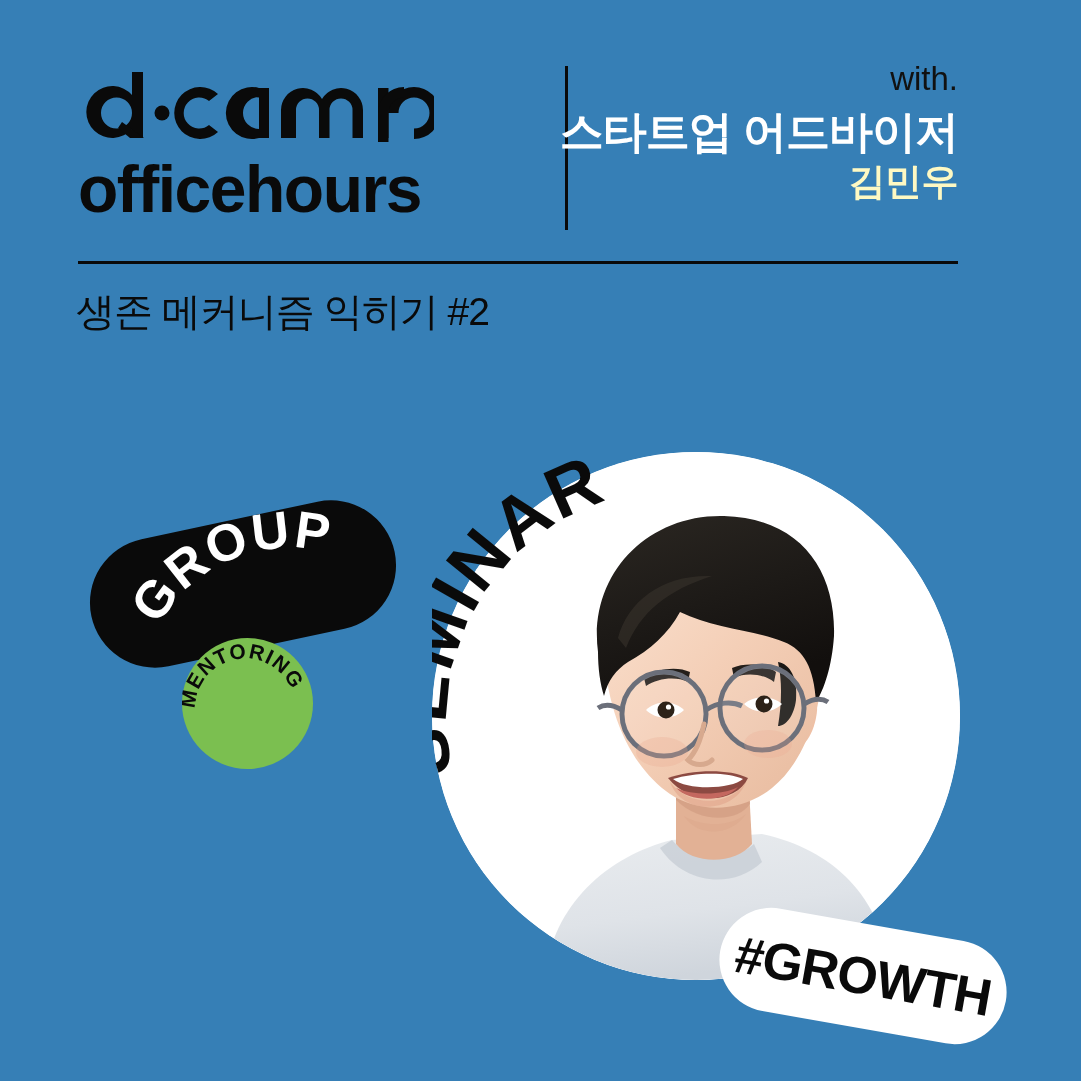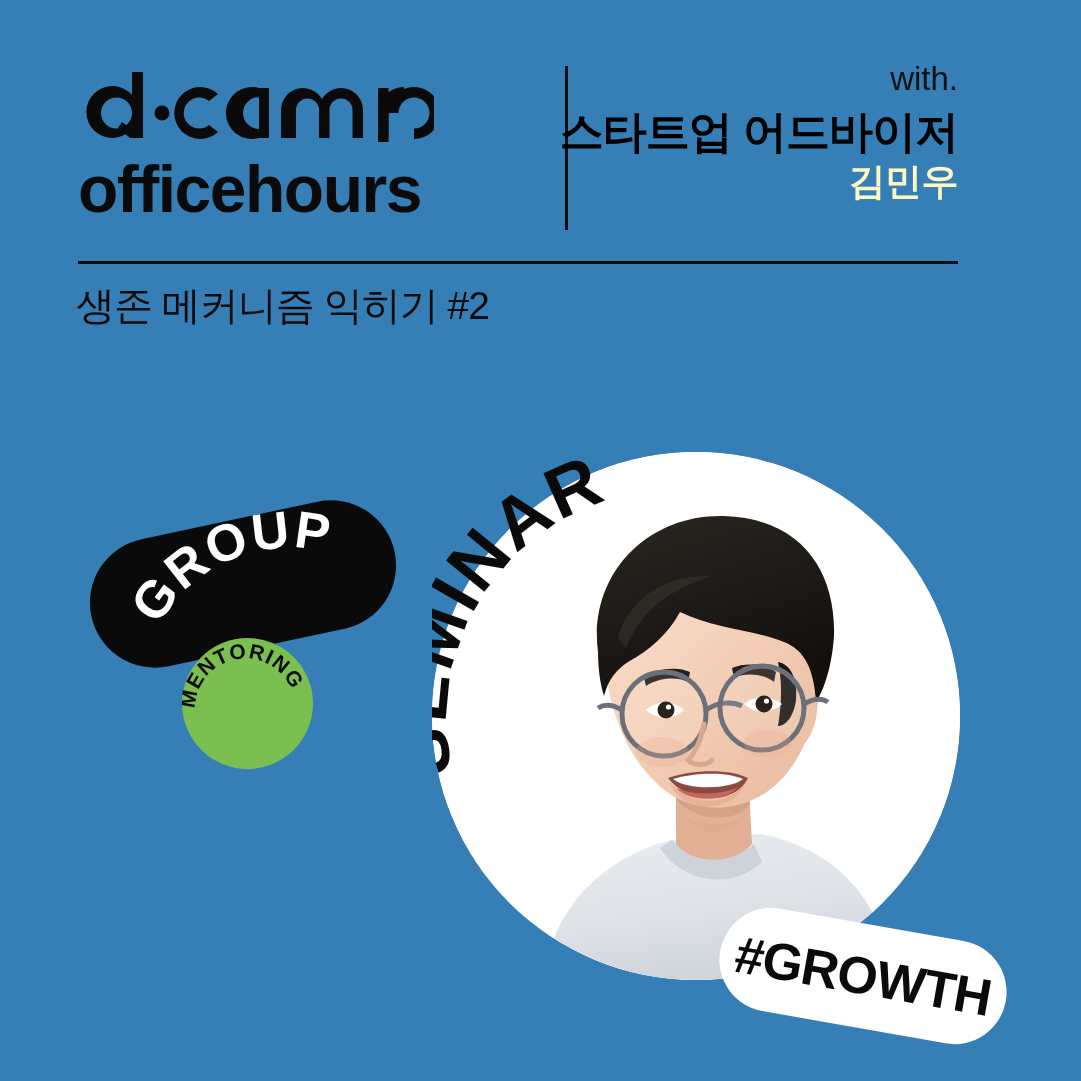--- a/index.html
+++ b/index.html
@@ -58,21 +58,21 @@
   .with-label {
     font-size: 33px;
     font-weight: 400;
     color: #111111;
     line-height: 1;
     letter-spacing: 0px;
   }
   .advisor-role {
     font-size: 44px;
     font-weight: 700;
-    color: #000000;
+    color: #ffffff;
     line-height: 1.05;
     margin-top: 14px;
     letter-spacing: -1px;
     white-space: nowrap;
   }
   .advisor-name {
     font-size: 37px;
     font-weight: 700;
     color: #fef9c3;
     line-height: 1;
@@ -86,21 +86,21 @@
     top: 261px;
     width: 880px;
     height: 3px;
     background: #0A0A0A;
   }
 
   
   .subtitle-block {
     position: absolute;
     left: 76px;
-    top: 284px;
+    top: 290px;
     width: 980px;
   }
   .subtitle-series {
     font-size: 39px;
     font-weight: 400;
     color: #0A0A0A;
     line-height: 1.12;
     letter-spacing: -1px;
   }
   .subtitle-main {

